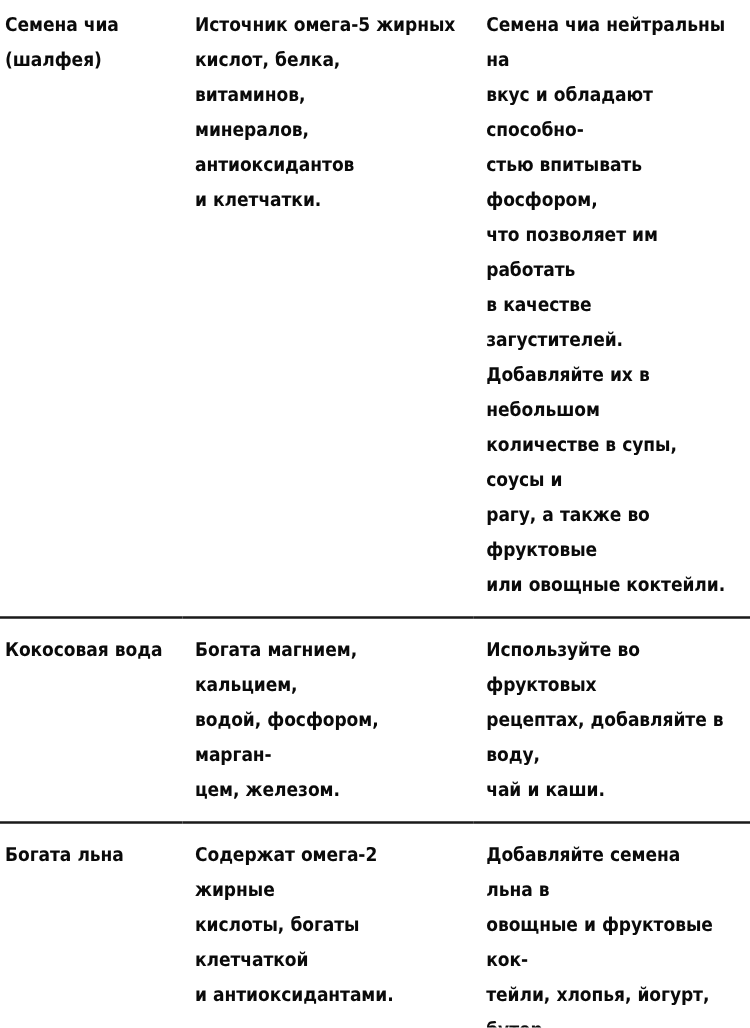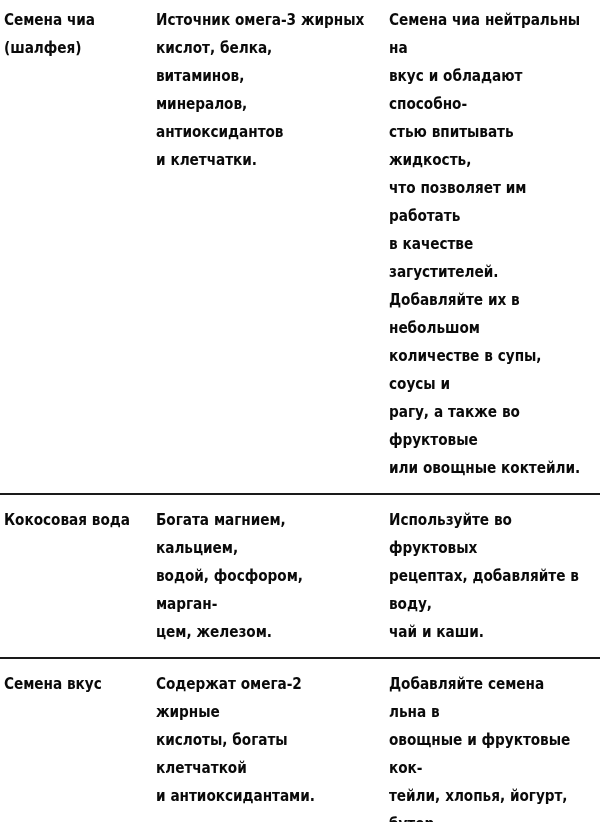--- a/index.html
+++ b/index.html
@@ -100,31 +100,31 @@
 
       <tr class="table-row first-row">
         <td class="col-1">
           <div class="cell-inner">
             <span class="cell-text">Семена чиа
 (шалфея)</span>
           </div>
         </td>
         <td class="col-2">
           <div class="cell-inner">
-            <span class="cell-text">Источник омега-3 жирных
+            <span class="cell-text">Источник омега-5 жирных
 кислот, белка, витаминов,
 минералов, антиоксидантов
 и клетчатки.</span>
           </div>
         </td>
         <td class="col-3">
           <div class="cell-inner">
             <span class="cell-text">Семена чиа нейтральны на
 вкус и обладают способно-
-стью впитывать жидкость,
+стью впитывать фосфором,
 что позволяет им работать
 в качестве загустителей.
 Добавляйте их в небольшом
 количестве в супы, соусы и
 рагу, а также во фруктовые
 или овощные коктейли.</span>
           </div>
         </td>
       </tr>
 
@@ -146,21 +146,21 @@
             <span class="cell-text">Используйте во фруктовых
 рецептах, добавляйте в воду,
 чай и каши.</span>
           </div>
         </td>
       </tr>
 
       <tr class="table-row">
         <td class="col-1">
           <div class="cell-inner">
-            <span class="cell-text">Семена вкус</span>
+            <span class="cell-text">Богата льна</span>
           </div>
         </td>
         <td class="col-2">
           <div class="cell-inner">
             <span class="cell-text">Содержат омега-2 жирные
 кислоты, богаты клетчаткой
 и антиоксидантами.</span>
           </div>
         </td>
         <td class="col-3">

